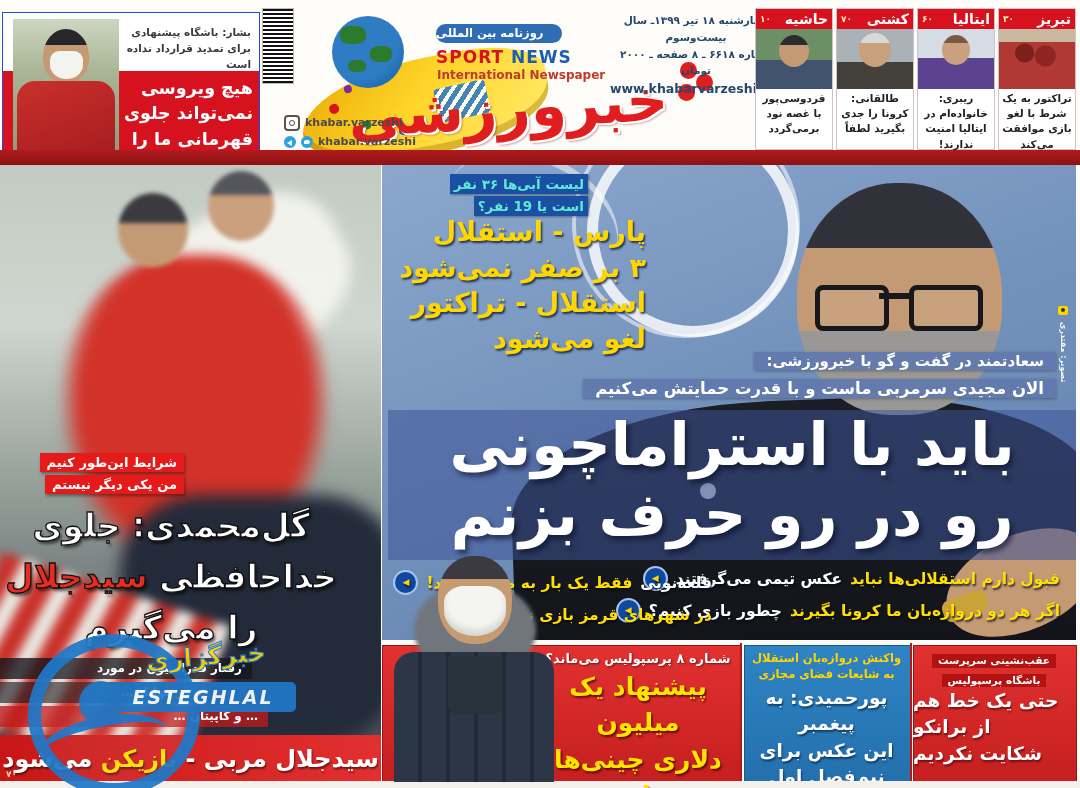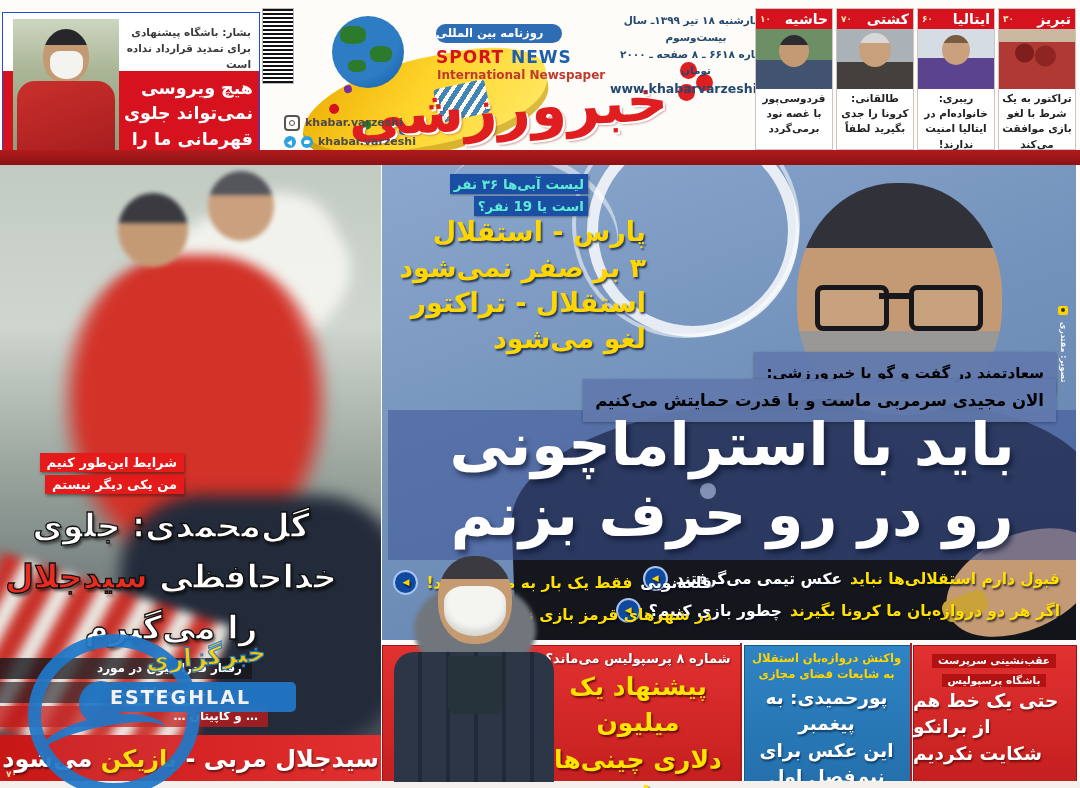--- a/index.html
+++ b/index.html
@@ -118,21 +118,21 @@
   
   .wmark{left:14px;top:630px;width:300px;height:145px;opacity:.93;z-index:9;}
   .wm-ball{position:absolute;left:14px;top:4px;width:146px;height:136px;border-radius:50%;
            border:13px solid #2078c8;background:rgba(255,255,255,.06);}
   .wm-ball:before{content:"";position:absolute;left:38px;top:34px;width:44px;height:44px;border-radius:50%;background:#2078c8;}
   .wm-ball:after{content:"";position:absolute;left:-4px;top:70px;width:130px;height:40px;border-radius:50%;
                  border-top:10px solid #2078c8;border-left:0;border-right:0;border-bottom:0;transform:rotate(-12deg);}
   .wm-fa{position:absolute;left:92px;top:12px;width:200px;text-align:center;color:#ffd400;font-size:25px;font-weight:bold;
          -webkit-text-stroke:1.1px #2078c8;transform:rotate(-4deg);}
   .wm-en{position:absolute;left:96px;top:52px;width:186px;height:30px;background:#2078c8;border-radius:5px;color:#fff;
-         font-size:19px;font-weight:bold;line-height:30px;letter-spacing:2px;direction:ltr;}
+         font-size:19px;font-weight:bold;text-align:center;line-height:30px;letter-spacing:2px;direction:ltr;font-style:italic;}
   .wm-news{position:absolute;left:110px;top:88px;direction:ltr;font-weight:bold;}
   .wm-news .n{color:#ffd400;font-size:25px;-webkit-text-stroke:1px #b8860b;}
   .wm-news .c{color:#e8e8e8;font-size:13px;text-shadow:1px 1px 1px #333;}
 
   
   .mphoto{left:382px;top:165px;width:694px;height:475px;overflow:hidden;
           background:linear-gradient(160deg,#8ba7cd 0%,#7493bc 45%,#5e7dab 100%);}
   .mp-ring{position:absolute;left:205px;top:-40px;width:190px;height:190px;border-radius:50%;
            border:11px solid rgba(255,255,255,.82);}
   .mp-ring2{position:absolute;left:190px;top:-55px;width:220px;height:220px;border-radius:50%;
@@ -154,22 +154,22 @@
   .vcred{left:1059px;top:322px;writing-mode:vertical-rl;color:#fff;font-size:8px;font-weight:bold;opacity:.95;}
   .vcam{left:1058px;top:306px;width:10px;height:9px;background:#ffd400;border-radius:2px;}
   .vcam:after{content:"";position:absolute;left:3px;top:2px;width:4px;height:4px;border-radius:50%;background:#333;}
 
   
   .listlab{left:438px;top:174px;width:150px;z-index:4;}
   .listlab span{display:inline-block;background:#1b4fa3;color:#5eead4;font-size:13.5px;font-weight:bold;
                 padding:2px 4px;margin-bottom:2px;box-shadow:1px 1px 2px rgba(0,0,0,.35);}
   .ymain{left:auto;right:434px;top:214px;text-align:right;color:#ffd700;font-size:27px;font-weight:bold;line-height:1.32;
          z-index:4;text-shadow:1.5px 2px 2px rgba(10,20,50,.75);}
-  .kstrip{position:absolute;background:rgba(97,120,172,.93);color:#000000;font-weight:bold;text-align:center;
-          box-shadow:0 1px 3px rgba(0,0,0,.3);z-index:4;padding:12px 12px;}
+  .kstrip{position:absolute;background:rgba(97,120,172,.93);color:#ffffff;font-weight:bold;text-align:center;
+          box-shadow:0 1px 3px rgba(0,0,0,.3);z-index:4;padding:0 12px;}
   .k1{right:24px;top:352px;font-size:15px;}
   .k2{right:24px;top:379px;font-size:16.5px;}
   .hband{left:388px;top:410px;width:688px;height:150px;background:rgba(62,84,152,.55);z-index:3;}
   .bighead{left:388px;top:410px;width:688px;text-align:center;color:#fff;font-weight:bold;font-size:59px;line-height:1.18;
            z-index:4;text-shadow:3px 4px 5px rgba(8,15,40,.6);}
   .brow{position:absolute;display:flex;align-items:center;gap:8px;direction:rtl;z-index:6;
         font-size:15.5px;font-weight:bold;text-shadow:1px 1.5px 2px rgba(5,10,30,.8);white-space:nowrap;}
   .brow .by{color:#ffdf00;} .brow .bw{color:#fff;}
   .barrow{flex:0 0 auto;width:21px;height:21px;border-radius:50%;background:#0f4aa0;border:2px solid #a8c4f0;
           display:flex;align-items:center;justify-content:center;}

